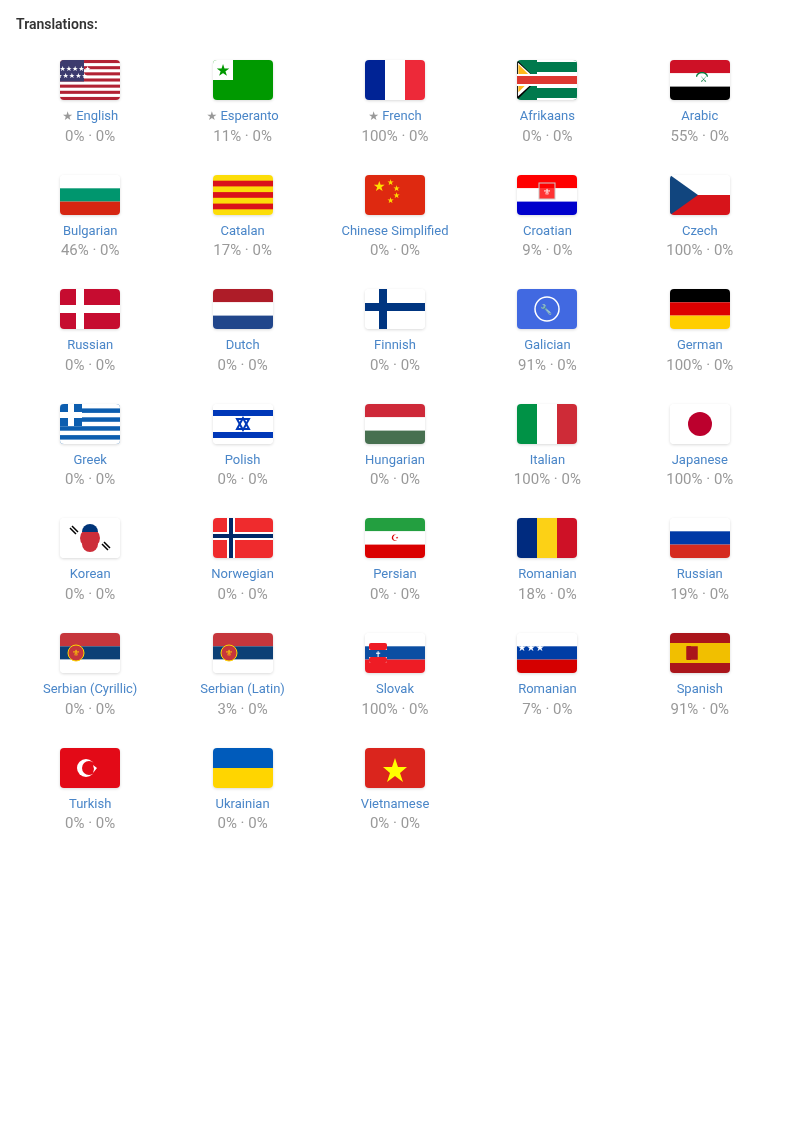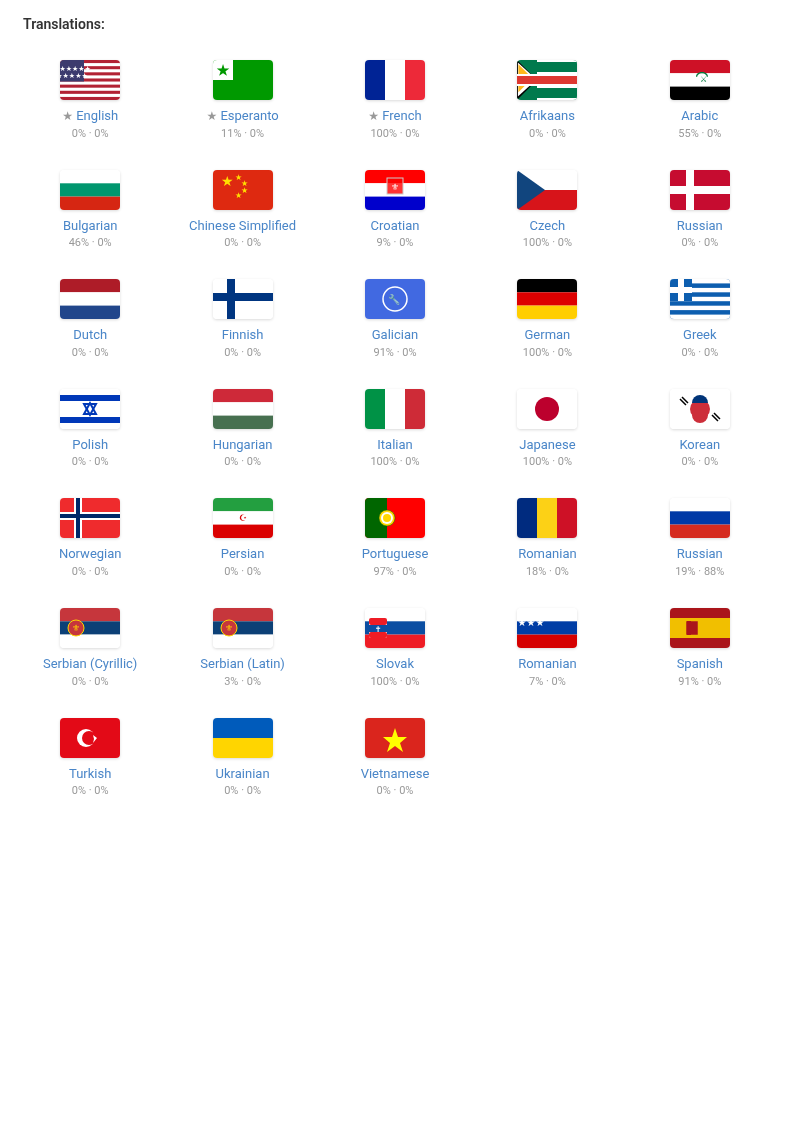--- a/index.html
+++ b/index.html
@@ -8,21 +8,20 @@
       background: #fff;
       padding: 16px;
       width: 790px;
       min-height: 1123px;
     }
     .page-title {
       font-size: 14px;
       font-weight: 600;
       color: #333;
       margin-bottom: 16px;
-      margin-left: 7px;
     }
     .grid {
       display: grid;
       grid-template-columns: repeat(5, 1fr);
       gap: 8px 4px;
     }
     .lang-item {
       display: flex;
       flex-direction: column;
       align-items: center;
@@ -46,21 +45,21 @@
       color: #4a86c8;
       text-align: center;
       margin-bottom: 3px;
       line-height: 1.2;
     }
     .star {
       color: #999;
       font-size: 12px;
     }
     .lang-stats {
-      font-size: 11px;
+      font-size: 15px;
       color: #999;
       text-align: center;
     }
 
     
     .flag svg {
       width: 100%;
       height: 100%;
     }
   </style>
@@ -137,20 +136,30 @@
       <div class="flag"><svg viewBox="0 0 60 40" xmlns="http://www.w3.org/2000/svg">
       <rect width="60" height="13.3" fill="white"></rect>
       <rect y="13.3" width="60" height="13.3" fill="#00966E"></rect>
       <rect y="26.6" width="60" height="13.4" fill="#D62612"></rect>
     </svg></div>
       <div class="lang-name">Bulgarian</div>
       <div class="lang-stats">46% · 0%</div>
     </div>
     <div class="lang-item">
       <div class="flag"><svg viewBox="0 0 60 40" xmlns="http://www.w3.org/2000/svg">
+      <rect width="60" height="40" fill="#FCDD09"></rect>
+      <rect y="5.7" width="60" height="5.7" fill="#DA121A"></rect>
+      <rect y="17.1" width="60" height="5.7" fill="#DA121A"></rect>
+      <rect y="28.6" width="60" height="5.7" fill="#DA121A"></rect>
+    </svg></div>
+      <div class="lang-name">Catalan</div>
+      <div class="lang-stats">17% · 0%</div>
+    </div>
+    <div class="lang-item">
+      <div class="flag"><svg viewBox="0 0 60 40" xmlns="http://www.w3.org/2000/svg">
       <rect width="60" height="40" fill="#DE2910"></rect>
       <text x="8" y="16" fill="#FFDE00" font-size="14">★</text>
       <text x="22" y="10" fill="#FFDE00" font-size="8">★</text>
       <text x="28" y="16" fill="#FFDE00" font-size="8">★</text>
       <text x="28" y="23" fill="#FFDE00" font-size="8">★</text>
       <text x="22" y="28" fill="#FFDE00" font-size="8">★</text>
     </svg></div>
       <div class="lang-name">Chinese Simplified</div>
       <div class="lang-stats">0% · 0%</div>
     </div>
@@ -303,46 +312,35 @@
       <rect width="60" height="13.3" fill="#239F40"></rect>
       <rect y="13.3" width="60" height="13.3" fill="white"></rect>
       <rect y="26.6" width="60" height="13.4" fill="#DA0000"></rect>
       <text x="30" y="23" text-anchor="middle" fill="#DA0000" font-size="9">☪</text>
     </svg></div>
       <div class="lang-name">Persian</div>
       <div class="lang-stats">0% · 0%</div>
     </div>
     <div class="lang-item">
       <div class="flag"><svg viewBox="0 0 60 40" xmlns="http://www.w3.org/2000/svg">
-      <rect width="60" height="40" fill="#FF0000"></rect>
-      <rect width="22" height="40" fill="#006600"></rect>
-      <circle cx="22" cy="20" r="8" fill="#FFD700" stroke="#006600" stroke-width="0.5"></circle>
-      <circle cx="22" cy="20" r="6" fill="white"></circle>
-      <circle cx="22" cy="20" r="4" fill="#FFD700"></circle>
-    </svg></div>
-      <div class="lang-name">Portuguese</div>
-      <div class="lang-stats">97% · 0%</div>
-    </div>
-    <div class="lang-item">
-      <div class="flag"><svg viewBox="0 0 60 40" xmlns="http://www.w3.org/2000/svg">
       <rect width="20" height="40" fill="#002B7F"></rect>
       <rect x="20" width="20" height="40" fill="#FCD116"></rect>
       <rect x="40" width="20" height="40" fill="#CE1126"></rect>
     </svg></div>
       <div class="lang-name">Romanian</div>
       <div class="lang-stats">18% · 0%</div>
     </div>
     <div class="lang-item">
       <div class="flag"><svg viewBox="0 0 60 40" xmlns="http://www.w3.org/2000/svg">
       <rect width="60" height="13.3" fill="white"></rect>
       <rect y="13.3" width="60" height="13.3" fill="#0039A6"></rect>
       <rect y="26.6" width="60" height="13.4" fill="#D52B1E"></rect>
     </svg></div>
       <div class="lang-name">Russian</div>
-      <div class="lang-stats">19% · 88%</div>
+      <div class="lang-stats">19% · 0%</div>
     </div>
     <div class="lang-item">
       <div class="flag"><svg viewBox="0 0 60 40" xmlns="http://www.w3.org/2000/svg">
       <rect width="60" height="13.3" fill="#C6363C"></rect>
       <rect y="13.3" width="60" height="13.3" fill="#0C4076"></rect>
       <rect y="26.6" width="60" height="13.4" fill="white"></rect>
       <circle cx="16" cy="20" r="8" fill="#C6363C" stroke="#FFD700" stroke-width="1"></circle>
       <text x="16" y="23" text-anchor="middle" fill="#FFD700" font-size="9">⚜</text>
     </svg></div>
       <div class="lang-name">Serbian (Cyrillic)</div>

